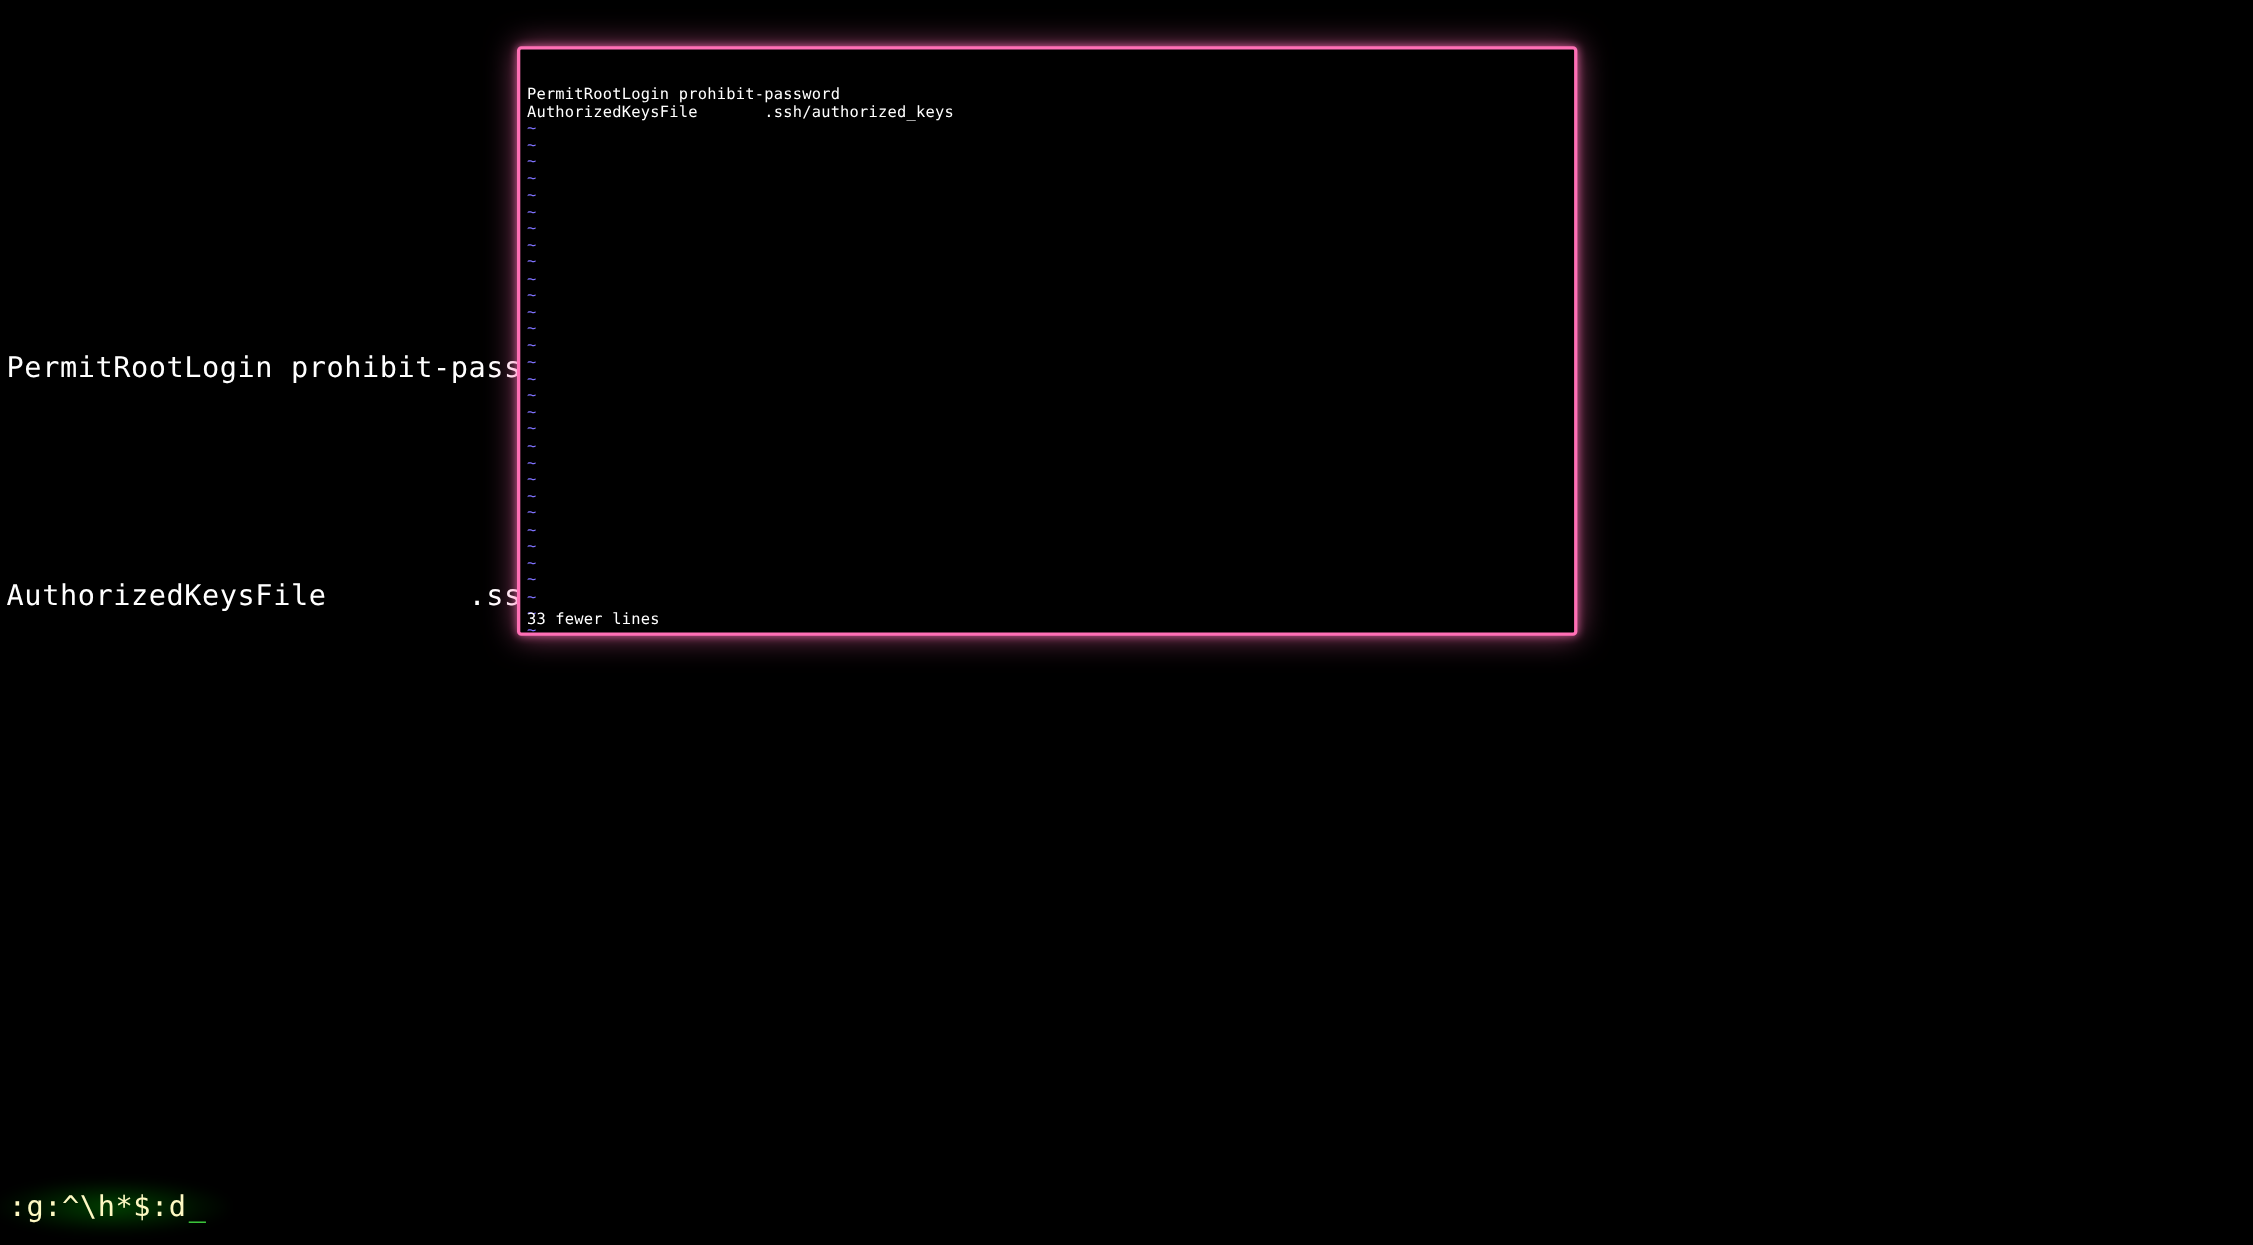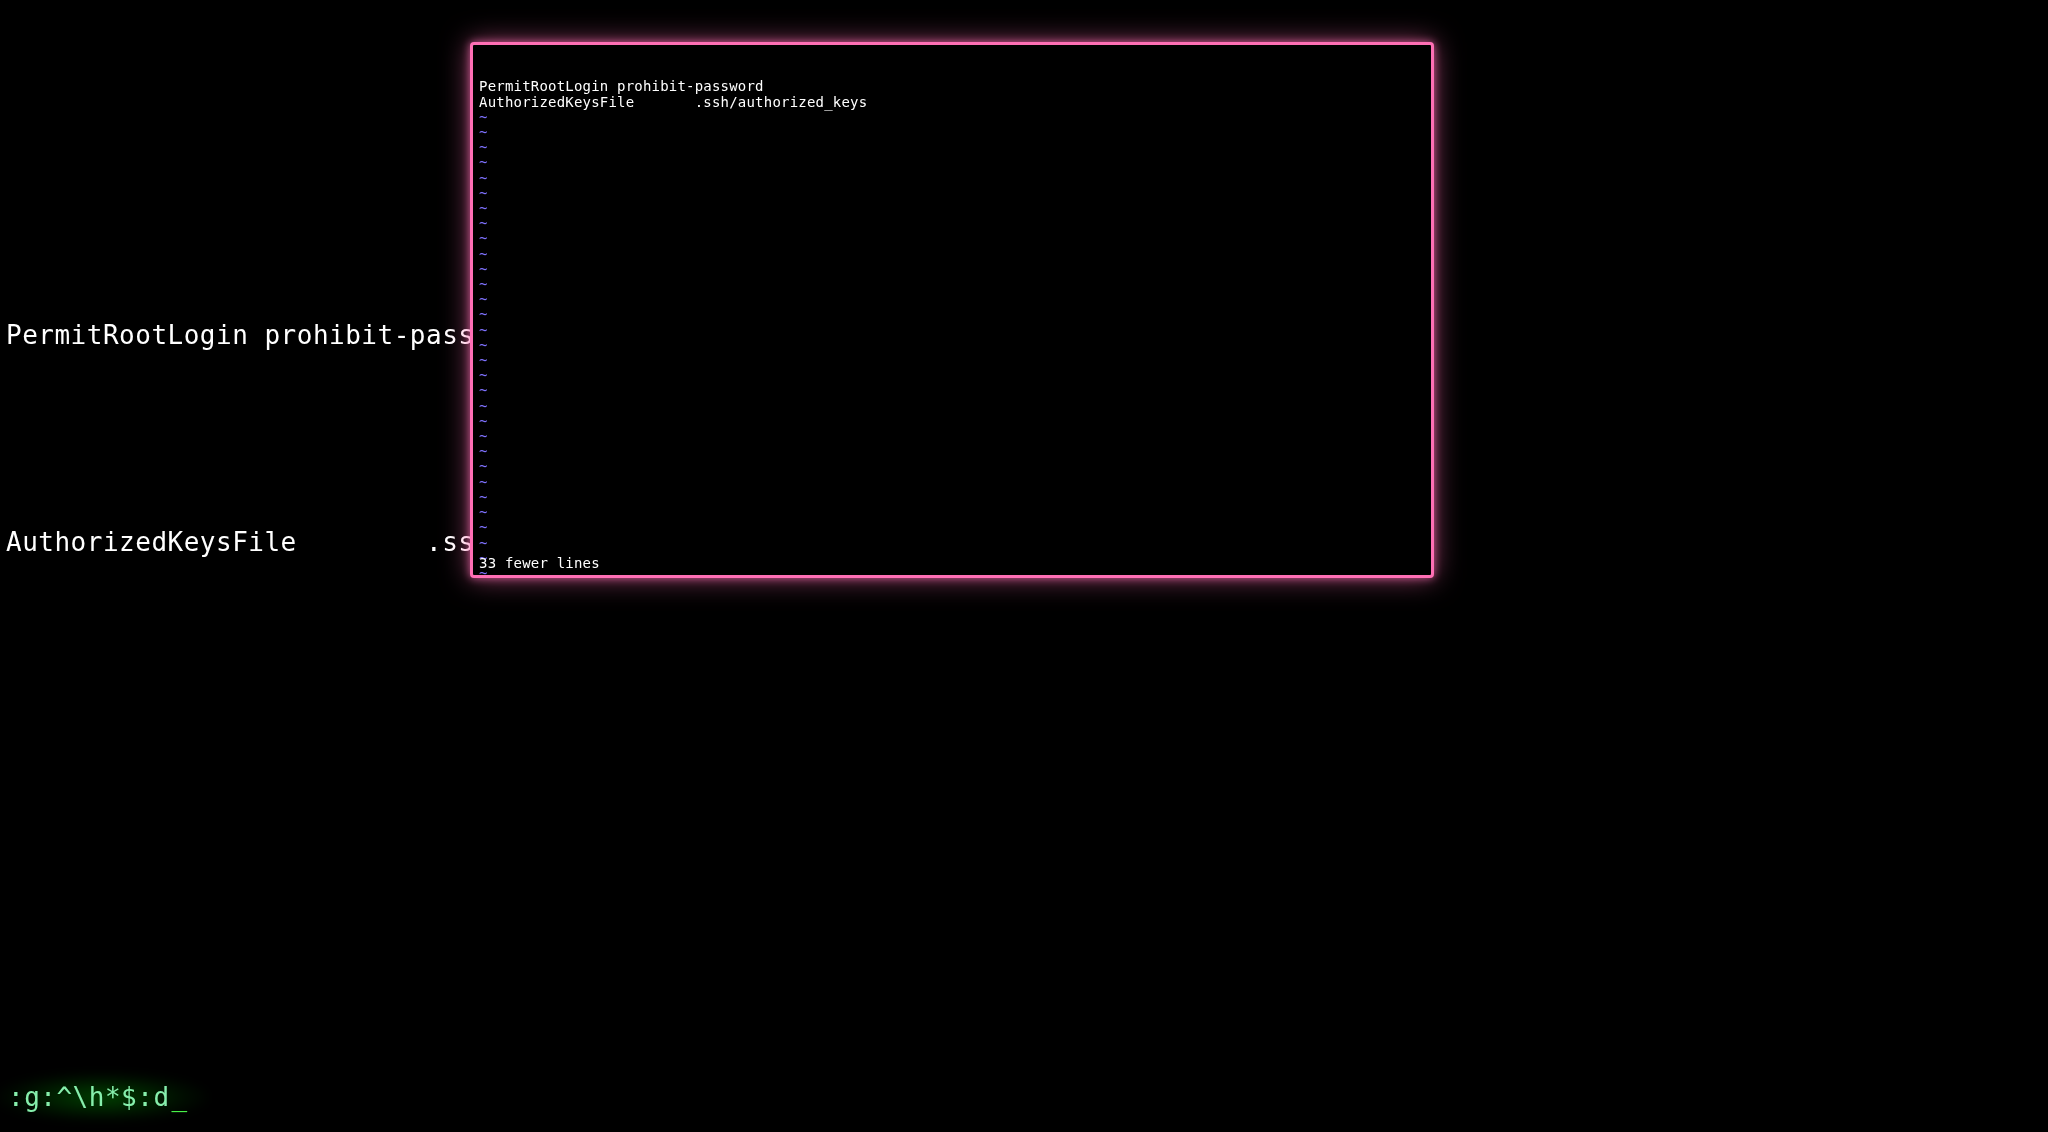--- a/index.html
+++ b/index.html
@@ -31,21 +31,21 @@
     left: -12px;
     top: -10px;
     right: -20px;
     bottom: -10px;
     background: radial-gradient(ellipse at center, rgba(0,255,0,0.25) 0%, rgba(0,255,0,0.05) 55%, rgba(0,0,0,0) 75%);
     filter: blur(4px);
     pointer-events: none;
   }
   .cmd {
     position: relative;
-    color: #86efac;
+    color: #fef9c3;
     font-size: 26px;
     white-space: pre;
     letter-spacing: 0.5px;
   }
   .cursor {
     display: inline-block;
     margin-left: 2px;
     color: #4dff4d;
   }
 

